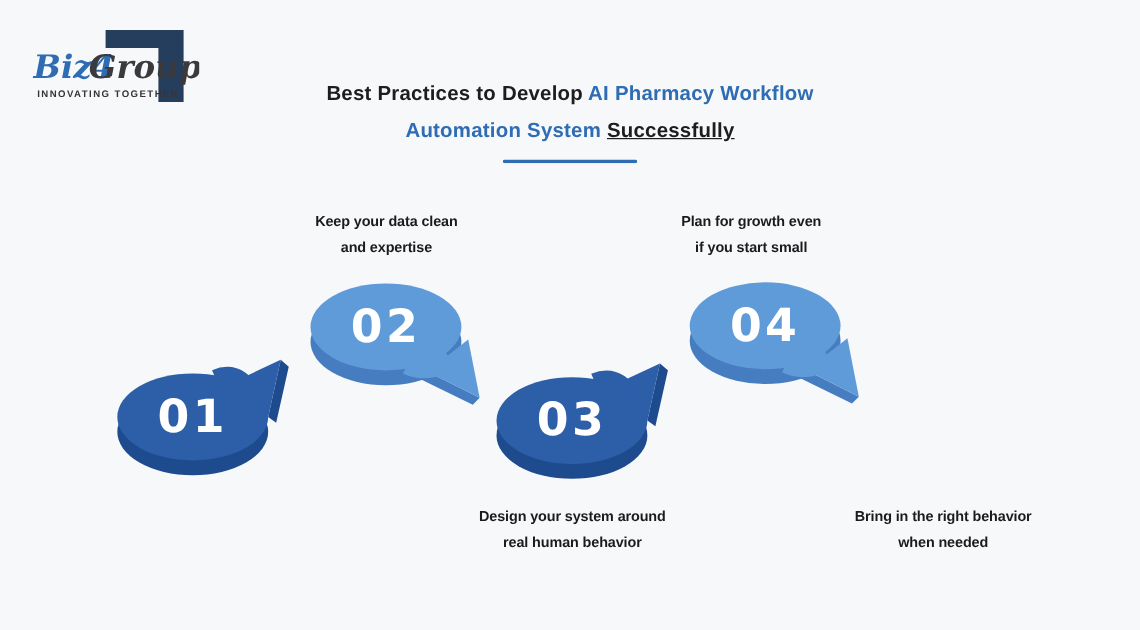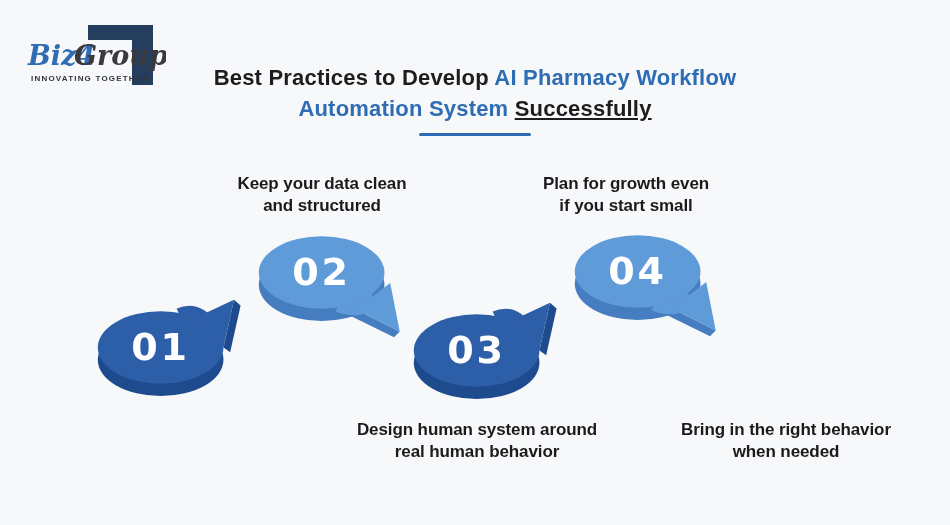--- a/index.html
+++ b/index.html
@@ -9,37 +9,37 @@
     overflow:hidden;
     font-family:"Liberation Sans","DejaVu Sans",sans-serif;
   }
   
   .logo{position:absolute;left:16px;top:10px;width:150px;height:85px;}
   .logo svg{display:block;}
   
   .title{
     position:absolute;left:0;top:62px;width:950px;
     text-align:center;
-    font-size:22px;font-weight:700;line-height:31px;
+    font-size:17px;font-weight:700;line-height:31px;
     letter-spacing:0.2px;
   }
   .title-underline{display:block;margin:9px auto 0 auto;}
   
   .badge{position:absolute;width:200px;height:160px;}
   .badge svg{display:block;width:200px;height:160px;}
   .badge text{
     font-family:"DejaVu Sans","Liberation Sans",sans-serif;
     font-weight:700;font-size:40px;letter-spacing:3px;
     text-anchor:middle;
   }
   
   .step-label{
     position:absolute;width:320px;
     text-align:center;
-    font-size:17px;font-weight:700;line-height:22px;
+    font-size:12px;font-weight:700;line-height:22px;
     letter-spacing:-0.1px;
   }
   .step-label div{white-space:nowrap;}
 </style>
 </head>
 <body>
 
 <div class="page" style="background: rgb(247, 248, 249);">
 
   <div class="logo">
@@ -112,25 +112,25 @@
       </g>
       <ellipse cx="92" cy="95" rx="66" ry="38" fill="#5f9ad9"></ellipse>
       <text x="92" y="108" fill="#ffffff">04</text>
     </svg>
   </div>
 
 
 
   <div class="step-label" style="left: 162px; top: 173px; color: rgb(27, 27, 29);">
     <div>Keep your data clean</div>
-    <div>and structured</div>
+    <div>and expertise</div>
   </div>
 
   <div class="step-label" style="left: 317px; top: 419px; color: rgb(27, 27, 29);">
-    <div>Design human system around</div>
+    <div>Design your system around</div>
     <div>real human behavior</div>
   </div>
 
   <div class="step-label" style="left: 466px; top: 173px; color: rgb(27, 27, 29);">
     <div>Plan for growth even</div>
     <div>if you start small</div>
   </div>
 
   <div class="step-label" style="left: 626px; top: 419px; color: rgb(27, 27, 29);">
     <div>Bring in the right behavior</div>

